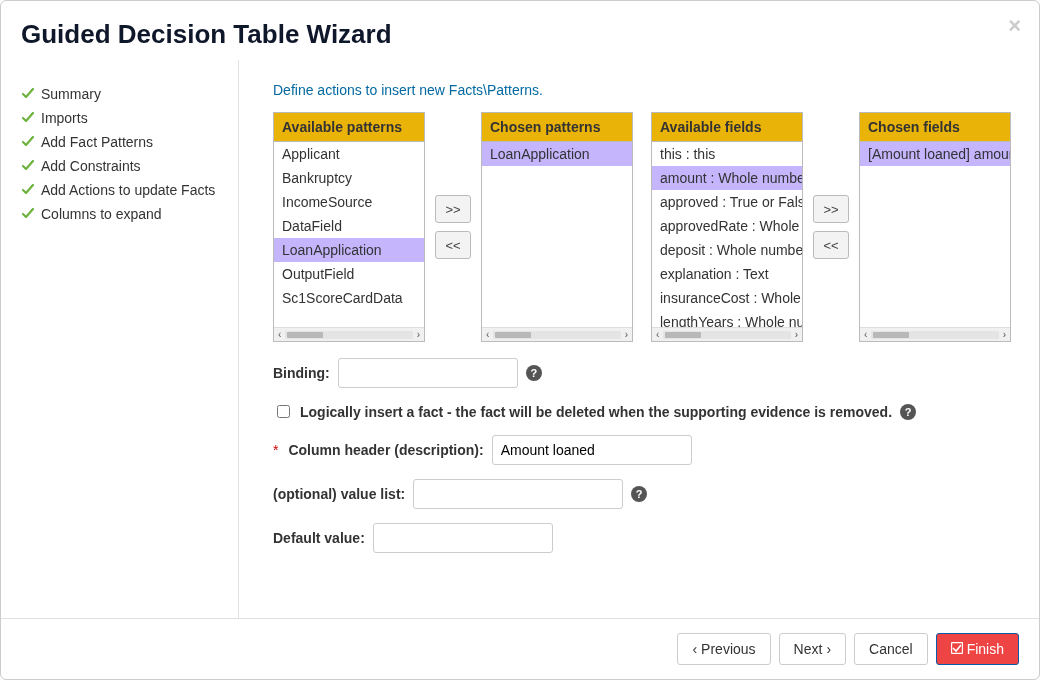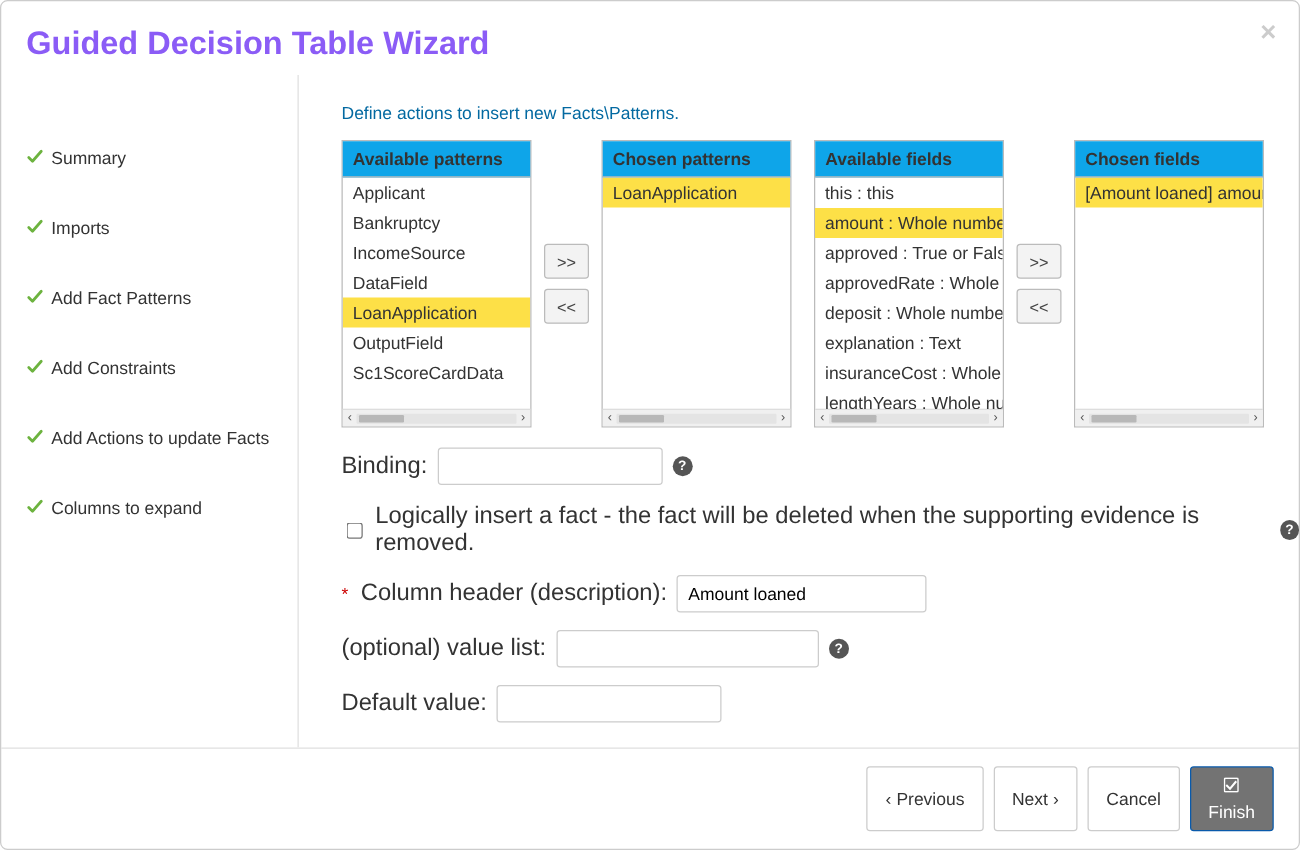--- a/index.html
+++ b/index.html
@@ -30,42 +30,41 @@
     font-weight: bold;
     line-height: 1;
   }
   .modal-header {
     padding: 18px 20px 10px 20px;
   }
   .modal-header h2 {
     margin: 0;
     font-size: 26px;
     font-weight: bold;
-    color: #8b5cf6;
+    color: #0f172a;
   }
   .modal-body {
     flex: 1;
     display: flex;
     padding: 0 0 0 20px;
     overflow: hidden;
   }
   .sidebar {
     width: 218px;
     padding-top: 22px;
     border-right: 1px solid #e0e0e0;
     flex-shrink: 0;
   }
   .sidebar-step {
     display: flex;
     align-items: center;
     gap: 6px;
     padding: 4px 0;
     font-size: 14px;
     cursor: pointer;
-    margin-top: 32px;
   }
   .sidebar-step.active {
     font-weight: bold;
   }
   .check-icon {
     width: 14px;
     height: 14px;
     display: inline-flex;
     align-items: center;
     justify-content: center;
@@ -86,21 +85,21 @@
     align-items: flex-start;
   }
   .panel {
     border: 1px solid #bbb;
     width: 152px;
     display: flex;
     flex-direction: column;
     height: 230px;
   }
   .panel-header {
-    background: #0ea5e9;
+    background: #eab308;
     border-bottom: 1px solid #bbb;
     padding: 6px 8px;
     font-weight: bold;
     font-size: 14px;
     white-space: nowrap;
     overflow: hidden;
   }
   .panel-body {
     flex: 1;
     overflow-y: auto;
@@ -110,21 +109,21 @@
   .panel-body::-webkit-scrollbar { width: 12px; height:12px; }
   .panel-body::-webkit-scrollbar-track { background: #f0f0f0; }
   .panel-body::-webkit-scrollbar-thumb { background: #b8b8b8; border-radius: 2px; }
   .panel-item {
     padding: 4px 8px;
     white-space: nowrap;
     overflow: hidden;
     cursor: pointer;
     font-size: 14px;
   }
-  .panel-item.selected { background: #fde047; }
+  .panel-item.selected { background: #c4b5fd; }
   .panel-hscroll {
     height: 14px;
     background: #f0f0f0;
     border-top: 1px solid #ddd;
     display: flex;
     align-items: center;
     padding: 0 2px;
     font-size: 10px;
     color: #666;
   }
@@ -153,21 +152,21 @@
     align-items: center;
     justify-content: center;
   }
   .form-area { margin-top: 16px; }
   .form-row {
     display: flex;
     align-items: center;
     gap: 8px;
     margin-bottom: 14px;
   }
-  .form-row label { font-size: 19px; }
+  .form-row label { font-size: 14px; font-weight: bold; }
   .form-row input[type="text"] {
     border: 1px solid #ccc;
     border-radius: 3px;
     padding: 5px 8px;
     height: 30px;
     font-size: 14px;
   }
   .help-icon {
     width: 16px; height: 16px;
     border-radius: 50%;
@@ -194,24 +193,23 @@
     padding: 7px 14px;
     border-radius: 3px;
     cursor: pointer;
     font-size: 14px;
     display: inline-flex;
     align-items: center;
     gap: 4px;
     color: #333;
   }
   .btn-primary {
-    background: #737373;
+    background: #ef4444;
     border-color: #095aab;
     color: #fff;
-    flex-direction: column;
   }
   .checkbox-input { margin-right: 2px; }
 </style>
 </head>
 <body>
 
 <div class="modal">
 
   <span class="modal-close">×</span>
 

